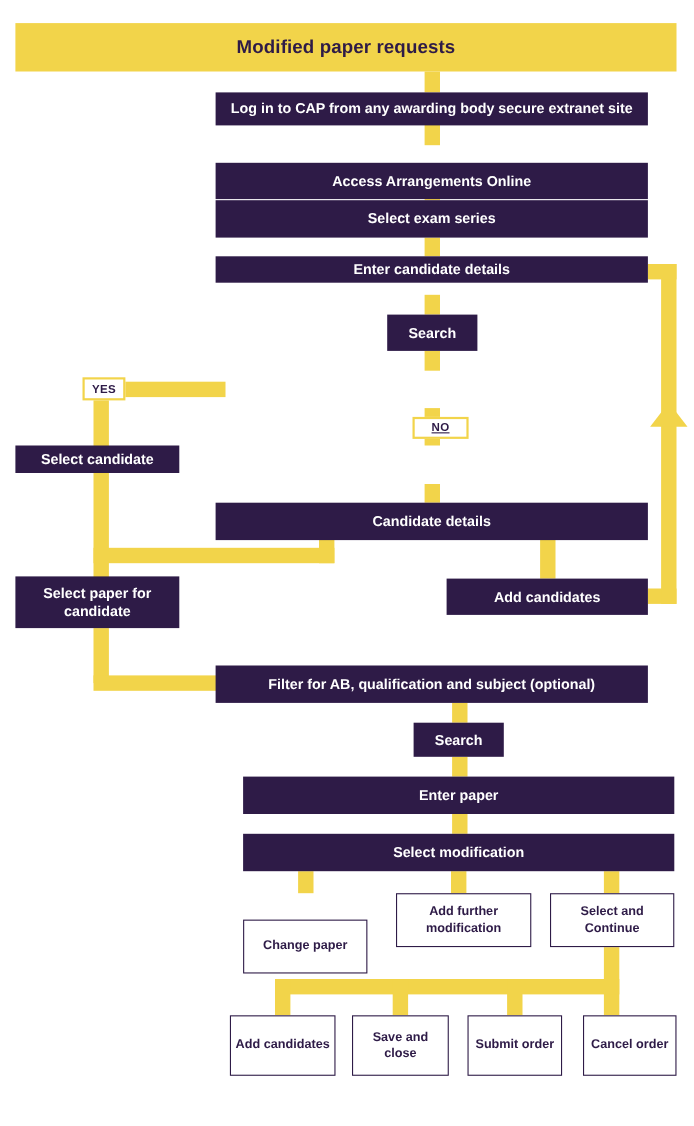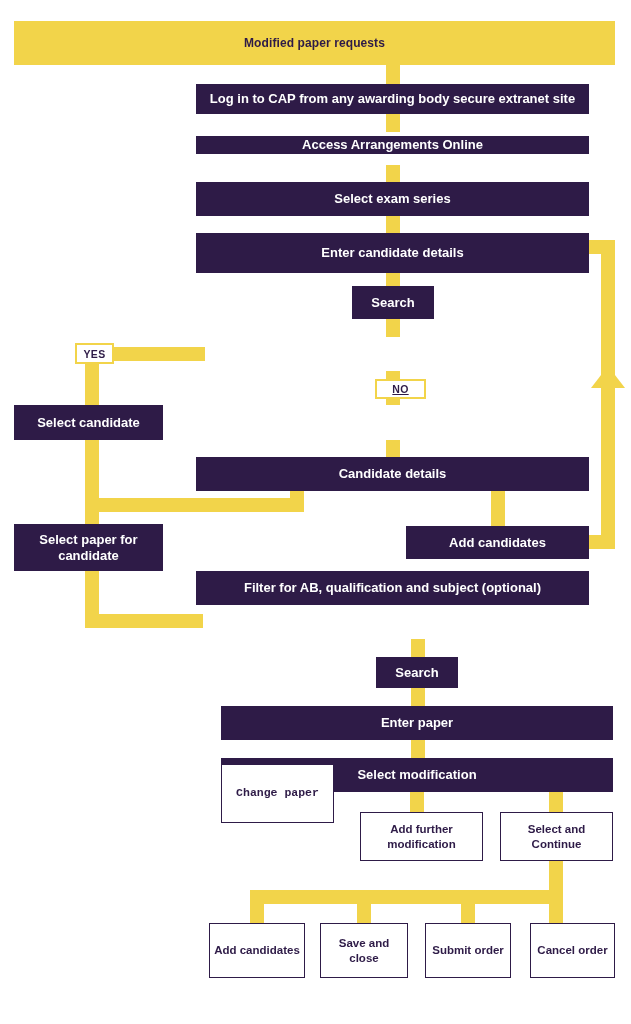--- a/index.html
+++ b/index.html
@@ -21,21 +21,21 @@
   
   .banner{
     position:absolute;
     background:#F2D44A;
     display:flex;
     align-items:center;
     justify-content:center;
   }
   .banner-title{
     color:#2E1B47;
-    font-size:12px;
+    font-size:17px;
     font-weight:bold;
     letter-spacing:.1px;
   }
 
   
   .node{
     position:absolute;
     background:#2E1B47;
     color:#ffffff;
     display:flex;
@@ -145,71 +145,71 @@
   <div class="conn" style="left:549px;top:861px;width:14px;height:62px;"></div>
   <div class="conn" style="left:250px;top:890px;width:313px;height:14px;"></div>
   <div class="conn" style="left:250px;top:890px;width:14px;height:33px;"></div>
   <div class="conn" style="left:357px;top:890px;width:14px;height:33px;"></div>
   <div class="conn" style="left:461px;top:890px;width:14px;height:33px;"></div>
 
   <div class="node" style="left:196px;top:84px;width:393px;height:30px;">
     <span>Log in to CAP from any awarding body secure extranet site</span>
   </div>
 
-  <div class="node" style="left:196px;top:136px;width:393px;height:18px;">
+  <div class="node" style="left:196px;top:148px;width:393px;height:33px;">
     <span>Access Arrangements Online</span>
   </div>
 
   <div class="node" style="left:196px;top:182px;width:393px;height:34px;">
     <span>Select exam series</span>
   </div>
 
-  <div class="node" style="left:196px;top:233px;width:393px;height:40px;">
+  <div class="node" style="left:196px;top:233px;width:393px;height:24px;">
     <span>Enter candidate details</span>
   </div>
 
   <div class="node" style="left:352px;top:286px;width:82px;height:33px;">
     <span>Search</span>
   </div>
 
 
-  <div class="node" style="left:14px;top:405px;width:149px;height:35px;">
+  <div class="node" style="left:14px;top:405px;width:149px;height:25px;">
     <span>Select candidate</span>
   </div>
 
 
   <div class="node" style="left:196px;top:457px;width:393px;height:34px;">
     <span>Candidate details</span>
   </div>
 
   <div class="node" style="left:14px;top:524px;width:149px;height:47px;">
     <span>Select paper for candidate</span>
   </div>
 
   <div class="node" style="left:406px;top:526px;width:183px;height:33px;">
     <span>Add candidates</span>
   </div>
 
-  <div class="node" style="left:196px;top:571px;width:393px;height:34px;">
+  <div class="node" style="left:196px;top:605px;width:393px;height:34px;">
     <span>Filter for AB, qualification and subject (optional)</span>
   </div>
 
   <div class="node" style="left:376px;top:657px;width:82px;height:31px;">
     <span>Search</span>
   </div>
 
   <div class="node" style="left:221px;top:706px;width:392px;height:34px;">
     <span>Enter paper</span>
   </div>
 
   <div class="node" style="left:221px;top:758px;width:392px;height:34px;">
     <span>Select modification</span>
   </div>
 
-  <div class="onode" style="left:221px;top:764px;width:113px;height:59px;font-family:Liberation Mono, monospace;">
+  <div class="onode" style="left:221px;top:836px;width:113px;height:49px;">
     <span>Change paper</span>
   </div>
 
   <div class="onode" style="left:360px;top:812px;width:123px;height:49px;">
     <span>Add further modification</span>
   </div>
 
   <div class="onode" style="left:500px;top:812px;width:113px;height:49px;">
     <span>Select and Continue</span>
   </div>

